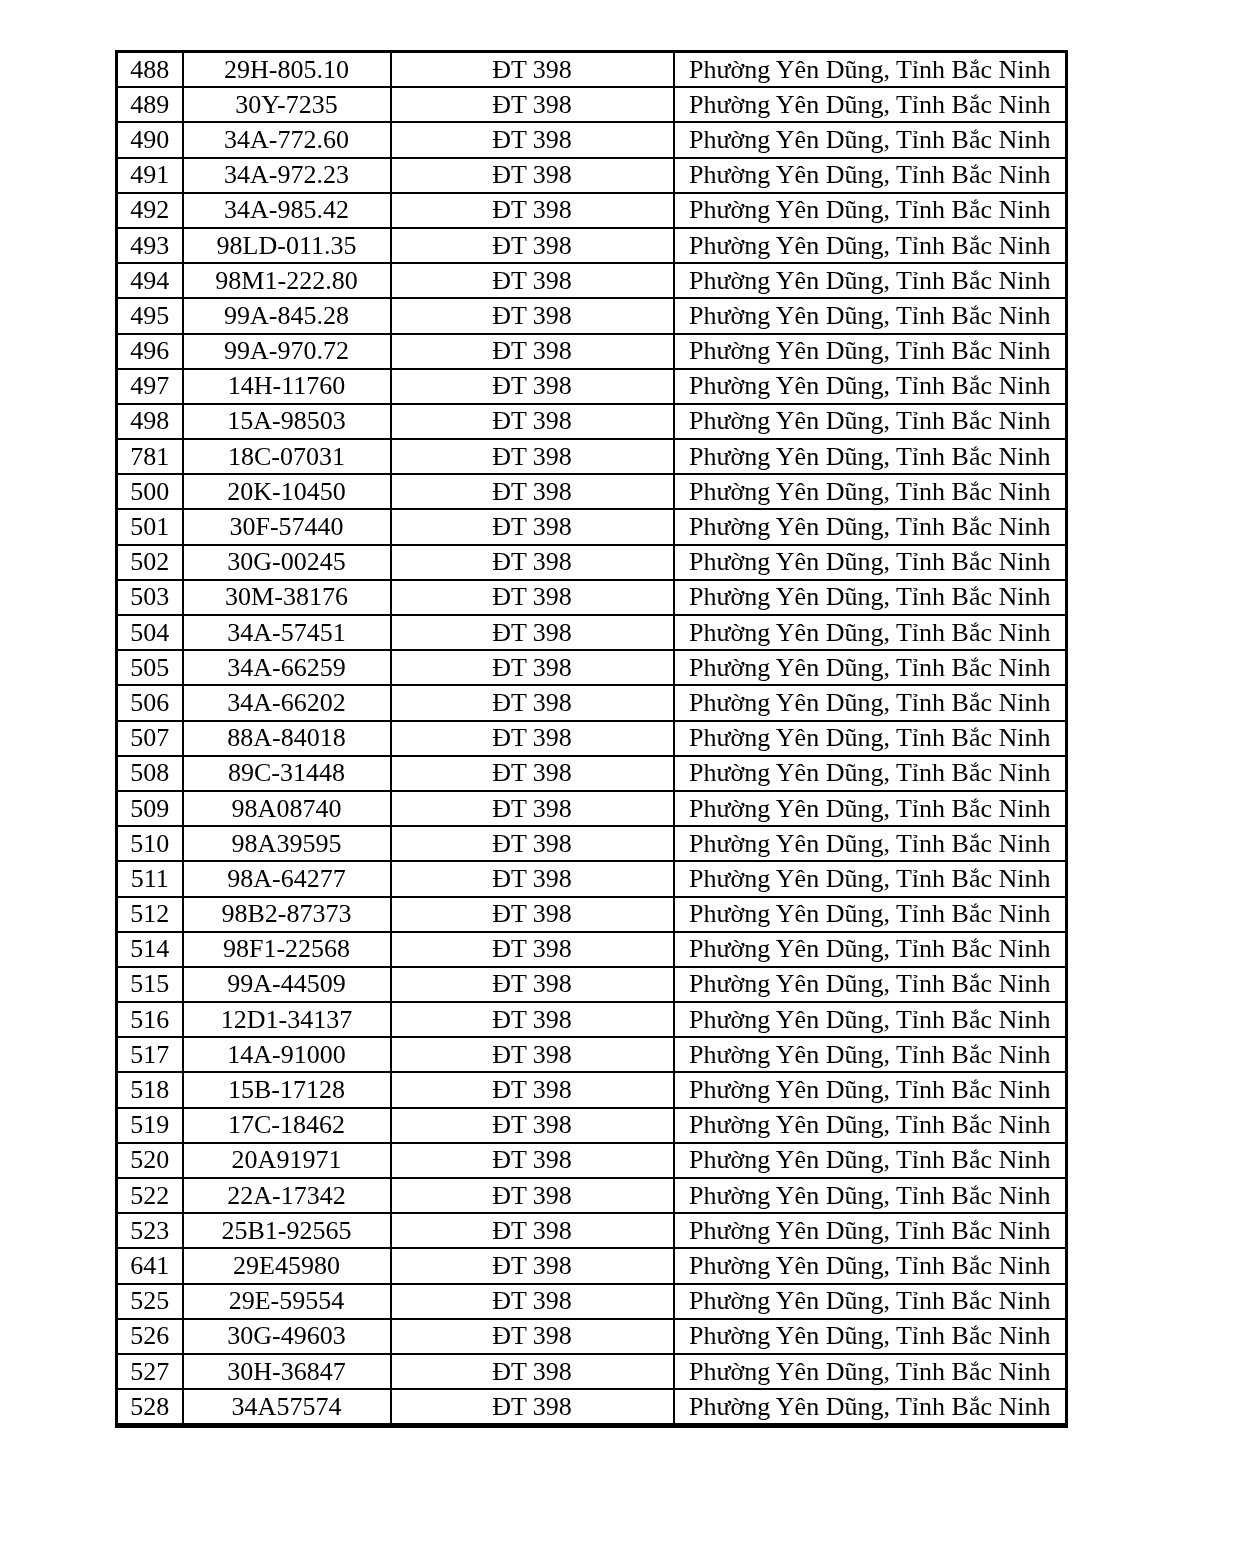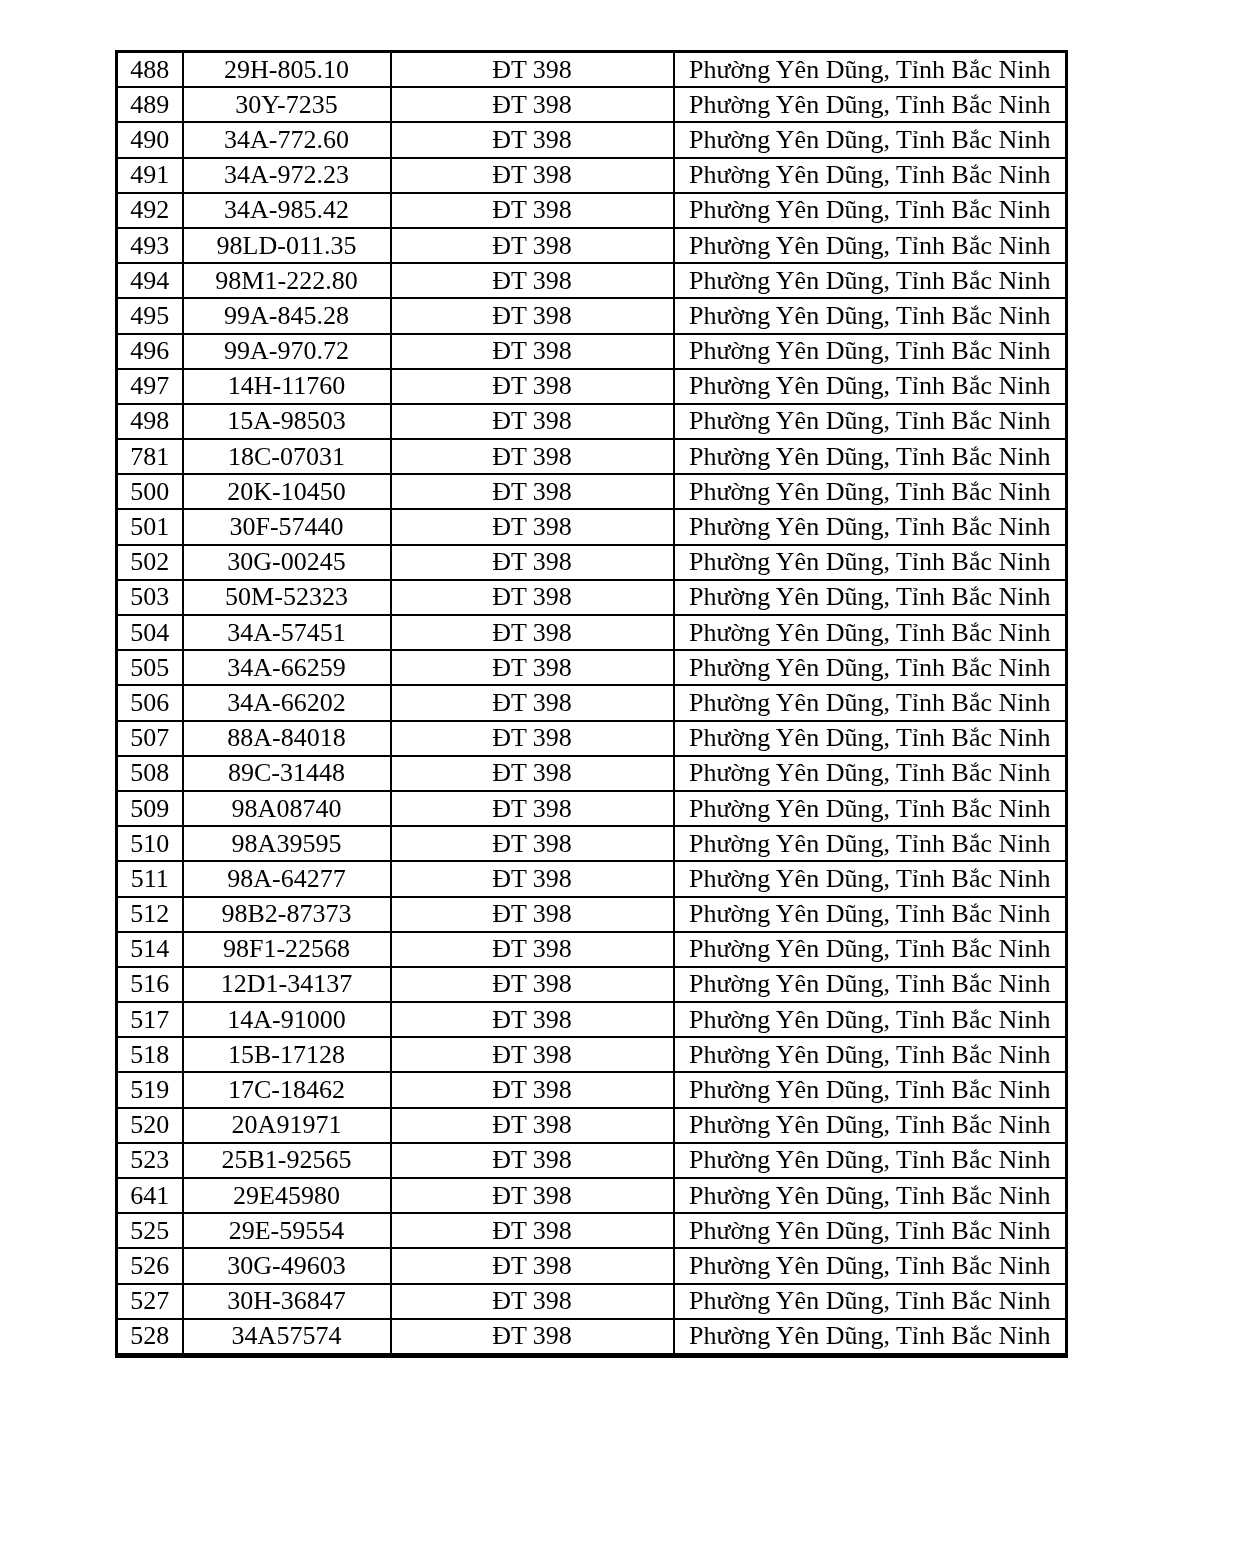--- a/index.html
+++ b/index.html
@@ -139,21 +139,21 @@
     <td class="col-location">Phường Yên Dũng, Tỉnh Bắc Ninh</td>
   </tr>
         <tr>
     <td class="col-index">502</td>
     <td class="col-plate">30G-00245</td>
     <td class="col-road">ĐT 398</td>
     <td class="col-location">Phường Yên Dũng, Tỉnh Bắc Ninh</td>
   </tr>
         <tr>
     <td class="col-index">503</td>
-    <td class="col-plate">50M-52323</td>
+    <td class="col-plate">30M-38176</td>
     <td class="col-road">ĐT 398</td>
     <td class="col-location">Phường Yên Dũng, Tỉnh Bắc Ninh</td>
   </tr>
         <tr>
     <td class="col-index">504</td>
     <td class="col-plate">34A-57451</td>
     <td class="col-road">ĐT 398</td>
     <td class="col-location">Phường Yên Dũng, Tỉnh Bắc Ninh</td>
   </tr>
         <tr>
@@ -204,20 +204,26 @@
     <td class="col-road">ĐT 398</td>
     <td class="col-location">Phường Yên Dũng, Tỉnh Bắc Ninh</td>
   </tr>
         <tr>
     <td class="col-index">514</td>
     <td class="col-plate">98F1-22568</td>
     <td class="col-road">ĐT 398</td>
     <td class="col-location">Phường Yên Dũng, Tỉnh Bắc Ninh</td>
   </tr>
         <tr>
+    <td class="col-index">515</td>
+    <td class="col-plate">99A-44509</td>
+    <td class="col-road">ĐT 398</td>
+    <td class="col-location">Phường Yên Dũng, Tỉnh Bắc Ninh</td>
+  </tr>
+        <tr>
     <td class="col-index">516</td>
     <td class="col-plate">12D1-34137</td>
     <td class="col-road">ĐT 398</td>
     <td class="col-location">Phường Yên Dũng, Tỉnh Bắc Ninh</td>
   </tr>
         <tr>
     <td class="col-index">517</td>
     <td class="col-plate">14A-91000</td>
     <td class="col-road">ĐT 398</td>
     <td class="col-location">Phường Yên Dũng, Tỉnh Bắc Ninh</td>
@@ -230,20 +236,26 @@
   </tr>
         <tr>
     <td class="col-index">519</td>
     <td class="col-plate">17C-18462</td>
     <td class="col-road">ĐT 398</td>
     <td class="col-location">Phường Yên Dũng, Tỉnh Bắc Ninh</td>
   </tr>
         <tr>
     <td class="col-index">520</td>
     <td class="col-plate">20A91971</td>
+    <td class="col-road">ĐT 398</td>
+    <td class="col-location">Phường Yên Dũng, Tỉnh Bắc Ninh</td>
+  </tr>
+        <tr>
+    <td class="col-index">522</td>
+    <td class="col-plate">22A-17342</td>
     <td class="col-road">ĐT 398</td>
     <td class="col-location">Phường Yên Dũng, Tỉnh Bắc Ninh</td>
   </tr>
         <tr>
     <td class="col-index">523</td>
     <td class="col-plate">25B1-92565</td>
     <td class="col-road">ĐT 398</td>
     <td class="col-location">Phường Yên Dũng, Tỉnh Bắc Ninh</td>
   </tr>
         <tr>

